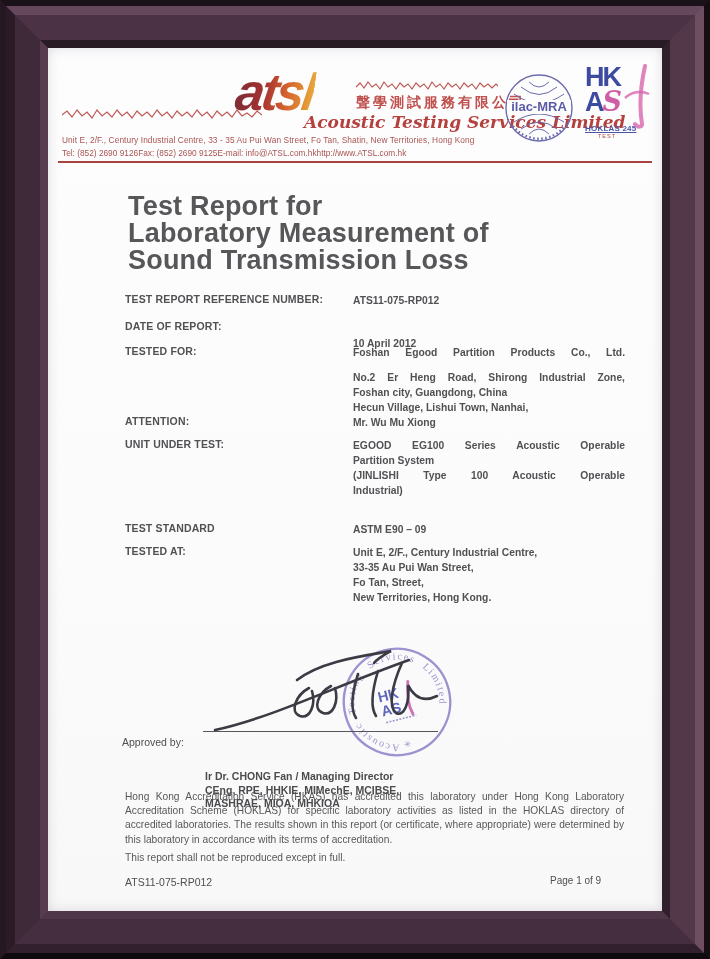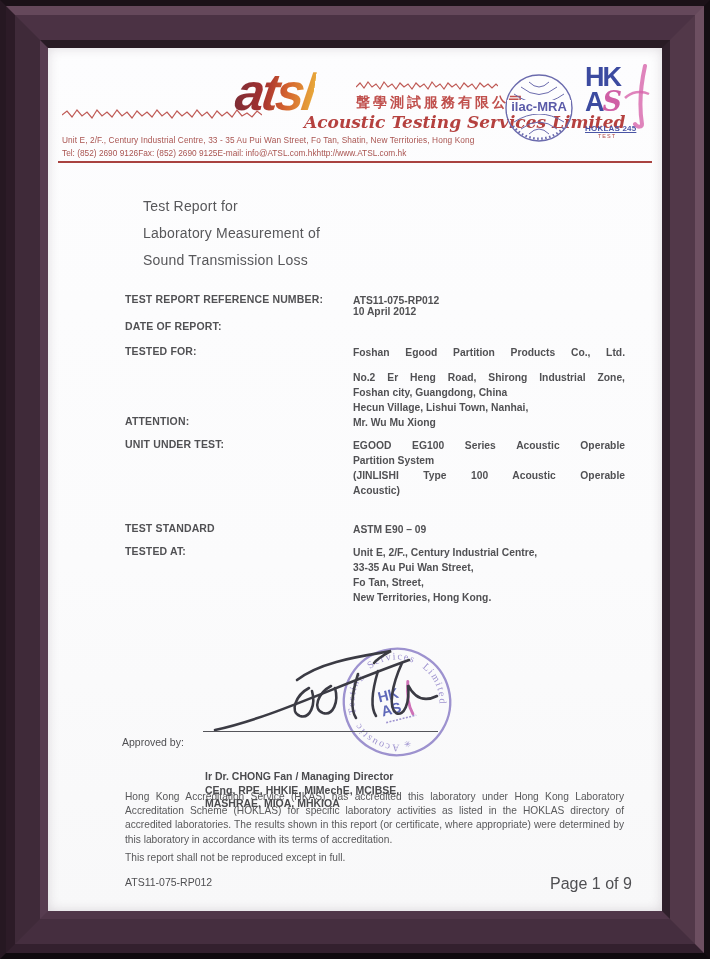--- a/index.html
+++ b/index.html
@@ -26,35 +26,35 @@
   .red-rule{left:10px;top:113px;width:594px;height:2px;background:#a94340;}
   .ilac{left:455px;top:24px;}
   .hkas{left:537px;top:18px;width:68px;position:absolute;color:#3c4ba0;}
   .hkas-hk{font-size:27px;font-weight:bold;letter-spacing:-2px;line-height:.85;}
   .hkas-as{font-size:27px;font-weight:bold;letter-spacing:-2px;line-height:.95;}
   .hkas-s{color:#cf5fa5;font-style:italic;font-family:"DejaVu Serif",serif;}
   .hkas-tick{position:absolute;left:26px;top:-2px;}
   .hoklas{margin-top:8px;font-size:8px;font-weight:bold;color:#4a55a5;text-decoration:underline;letter-spacing:.2px;}
   .hoklas-test{font-size:5.5px;color:#b04a48;text-align:center;width:44px;letter-spacing:1px;}
   
-  .doc-title{left:95px;top:145px;font-size:14px;font-weight:normal;color:#57575a;line-height:27px;letter-spacing:.2px;}
+  .doc-title{left:80px;top:145px;font-size:27px;font-weight:bold;color:#57575a;line-height:27px;letter-spacing:.2px;}
   .lbl{left:77px;font-size:10.5px;font-weight:bold;color:#515154;letter-spacing:.15px;white-space:nowrap;}
   .val{left:305px;width:272px;font-size:10.3px;font-weight:bold;color:#515154;line-height:15px;}
   .spread{text-align:justify;text-align-last:justify;}
   
   .approved-by{left:74px;top:652px;font-size:10.5px;color:#4f4f52;margin-top:36px;}
   .sig-line{left:155px;top:683px;width:235px;border-top:1.6px solid #55555a;}
   .approver{left:157px;top:687px;font-size:10.5px;font-weight:bold;color:#4b4b4e;line-height:13.5px;margin-top:35px;}
   .stamp-wrap{left:291px;top:596px;width:116px;height:116px;transform:rotate(-14deg);opacity:.88;}
   .sig-wrap{left:163px;top:598px;}
   
   .accred{left:77px;top:742px;width:499px;font-size:10.2px;color:#58585a;line-height:14.2px;text-align:justify;}
   .repro{left:77px;top:804px;font-size:10.2px;color:#58585a;}
   .foot-ref{left:77px;top:828px;font-size:10.5px;color:#4f4f52;}
-  .foot-page{left:502px;top:827px;font-size:16px;color:#4f4f52;text-align:right;}
+  .foot-page{left:502px;top:827px;font-size:10px;color:#4f4f52;text-align:right;}
 </style>
 </head>
 <body>
 
 <div class="scene">
  <div class="frame-outer">
   <div class="frame-bevel">
    <div class="frame-main">
     <div class="frame-inner">
      <div class="paper">
@@ -101,39 +101,39 @@
       <div class="abs doc-title">
         <div>Test Report for</div>
         <div>Laboratory Measurement of</div>
         <div>Sound Transmission Loss</div>
       </div>
 
       <div class="abs lbl" style="top:245px">TEST REPORT REFERENCE NUMBER:</div>
       <div class="abs val" style="top:245px">ATS11-075-RP012</div>
 
       <div class="abs lbl" style="top:272px">DATE OF REPORT:</div>
-      <div class="abs val" style="top:256px">10 April 2012</div>
+      <div class="abs val" style="top:288px">10 April 2012</div>
 
       <div class="abs lbl" style="top:297px">TESTED FOR:</div>
       <div class="abs val spread" style="top:297px">Foshan Egood Partition Products Co., Ltd.</div>
       <div class="abs val" style="top:322px">
         <div class="spread">No.2 Er Heng Road, Shirong Industrial Zone,</div>
         <div>Foshan city, Guangdong, China</div>
         <div>Hecun Village, Lishui Town, Nanhai,</div>
       </div>
 
       <div class="abs lbl" style="top:367px">ATTENTION:</div>
       <div class="abs val" style="top:367px">Mr. Wu Mu Xiong</div>
 
       <div class="abs lbl" style="top:390px">UNIT UNDER TEST:</div>
       <div class="abs val" style="top:390px">
         <div class="spread">EGOOD EG100 Series Acoustic Operable</div>
         <div>Partition System</div>
         <div class="spread">(JINLISHI Type 100 Acoustic Operable</div>
-        <div>Acoustic)</div>
+        <div>Industrial)</div>
       </div>
 
       <div class="abs lbl" style="top:474px">TEST STANDARD</div>
       <div class="abs val" style="top:474px">ASTM E90 – 09</div>
 
       <div class="abs lbl" style="top:497px">TESTED AT:</div>
       <div class="abs val" style="top:497px">
         <div>Unit E, 2/F., Century Industrial Centre,</div>
         <div>33-35 Au Pui Wan Street,</div>
         <div>Fo Tan, Street,</div>

